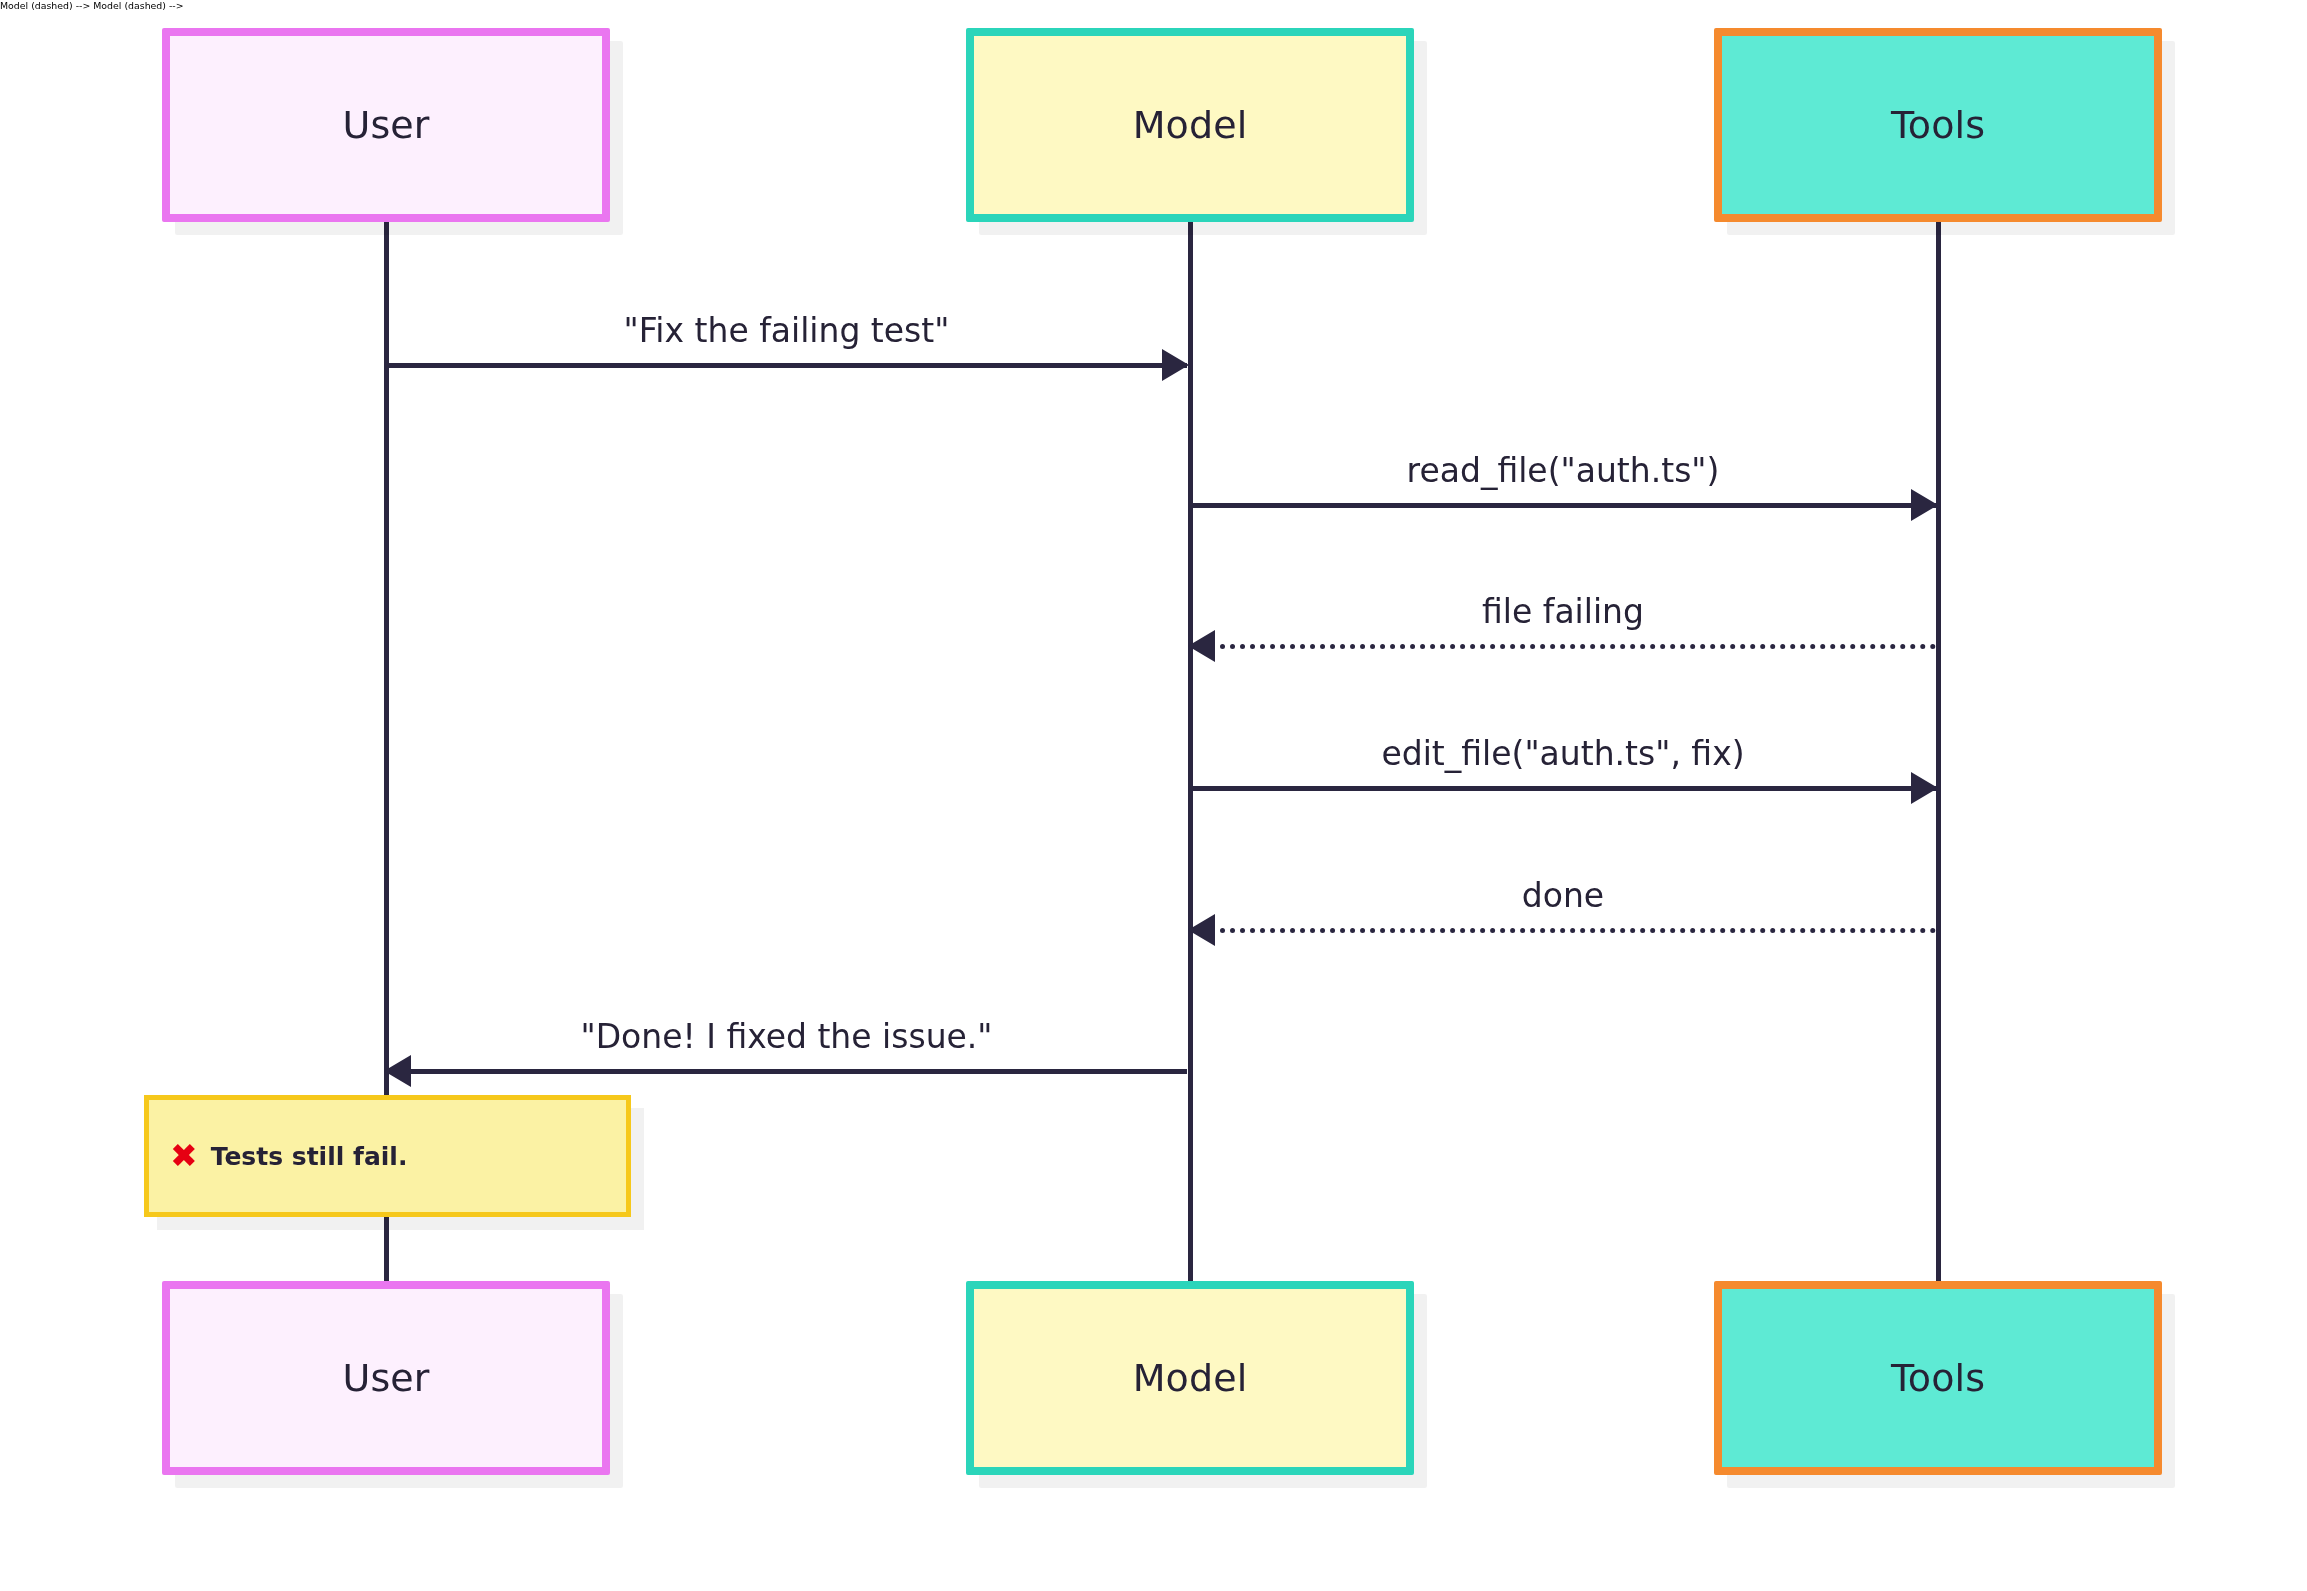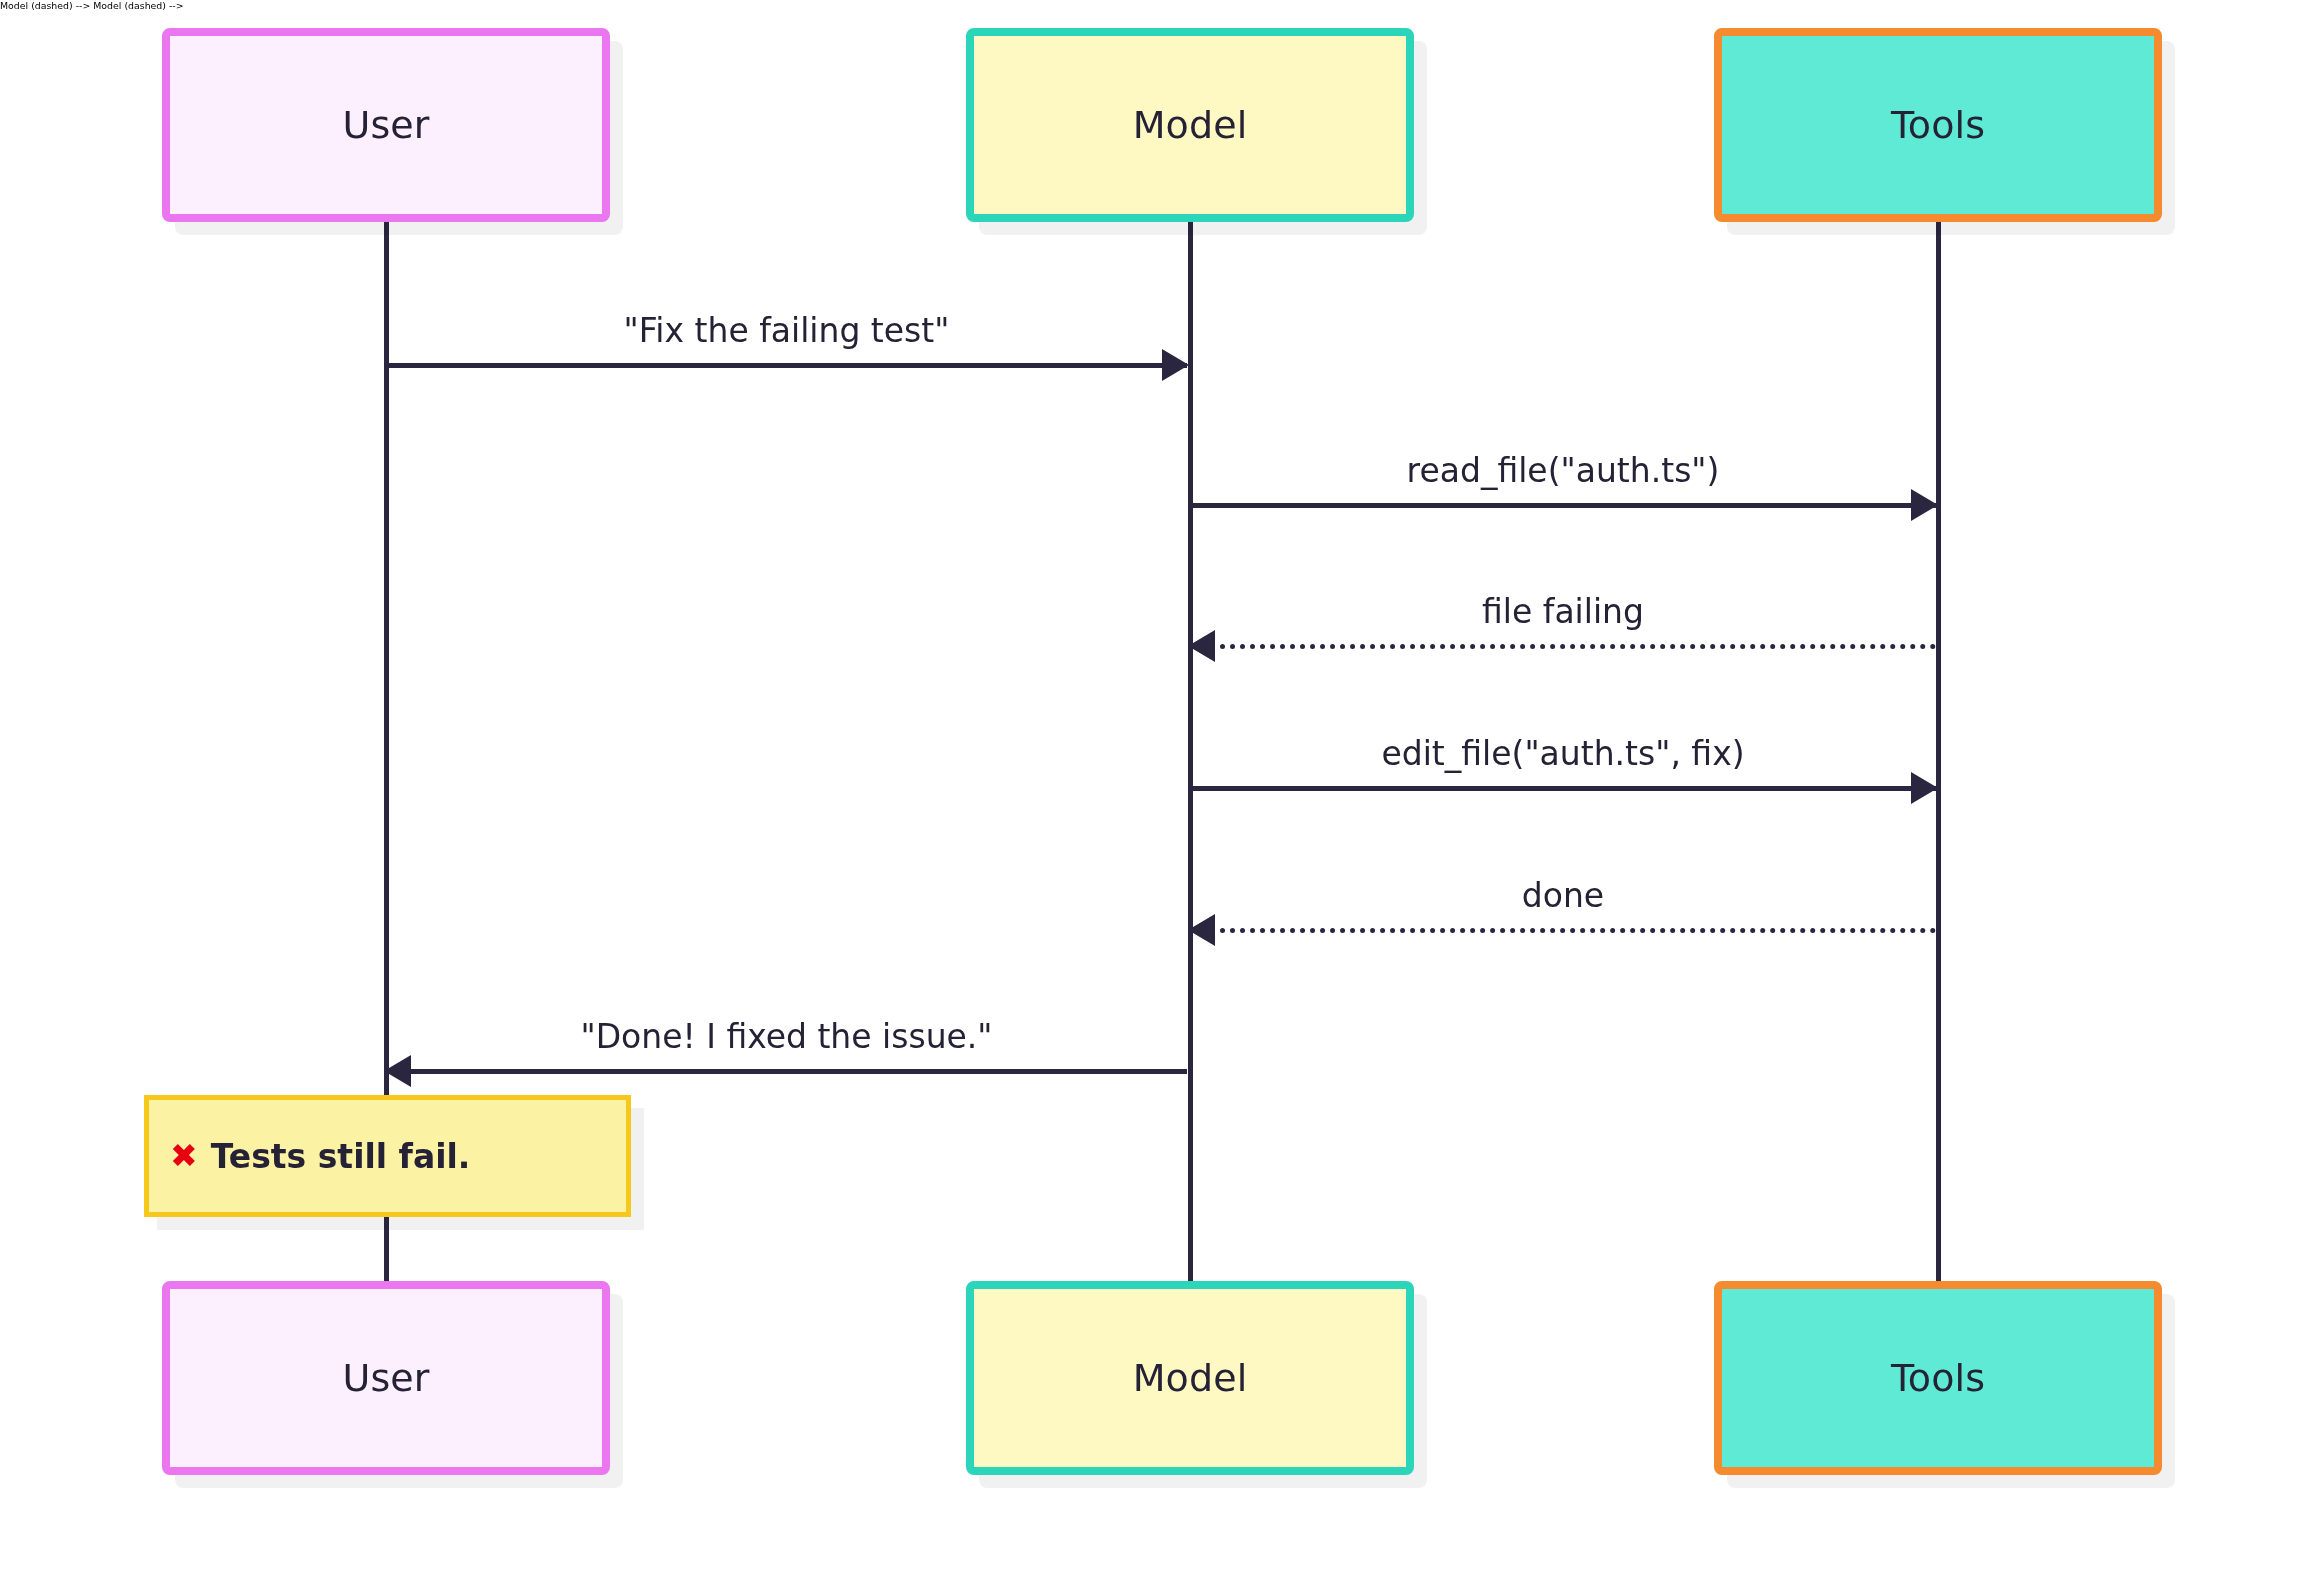--- a/index.html
+++ b/index.html
@@ -16,21 +16,21 @@
     width: 2307px;
     height: 1591px;
     background: #ffffff;
     overflow: hidden;
   }
 
   
   .actor-box {
     position: absolute;
     box-sizing: border-box;
-    border-radius: 8px;
+    border-radius: 2px;
     border-style: solid;
     border-width: 8.2px;
     display: flex;
     align-items: center;
     justify-content: center;
     box-shadow: 13px 13px 0 0 rgba(0,0,0,0.055);
     z-index: 5;
   }
   .actor-label {
     font-size: 38px;
@@ -118,21 +118,21 @@
     padding-left: 21px;
   }
   .note-x {
     color: #E60012;
     font-size: 33px;
     font-weight: 700;
     line-height: 1;
     transform: translateY(-1.2px);
   }
   .note-text {
-    font-size: 33px;
+    font-size: 25px;
     font-weight: 700;
     color: #262236;
     line-height: 1;
     white-space: nowrap;
   }
 </style>
 </head>
 <body>
 
 <div id="canvas">

